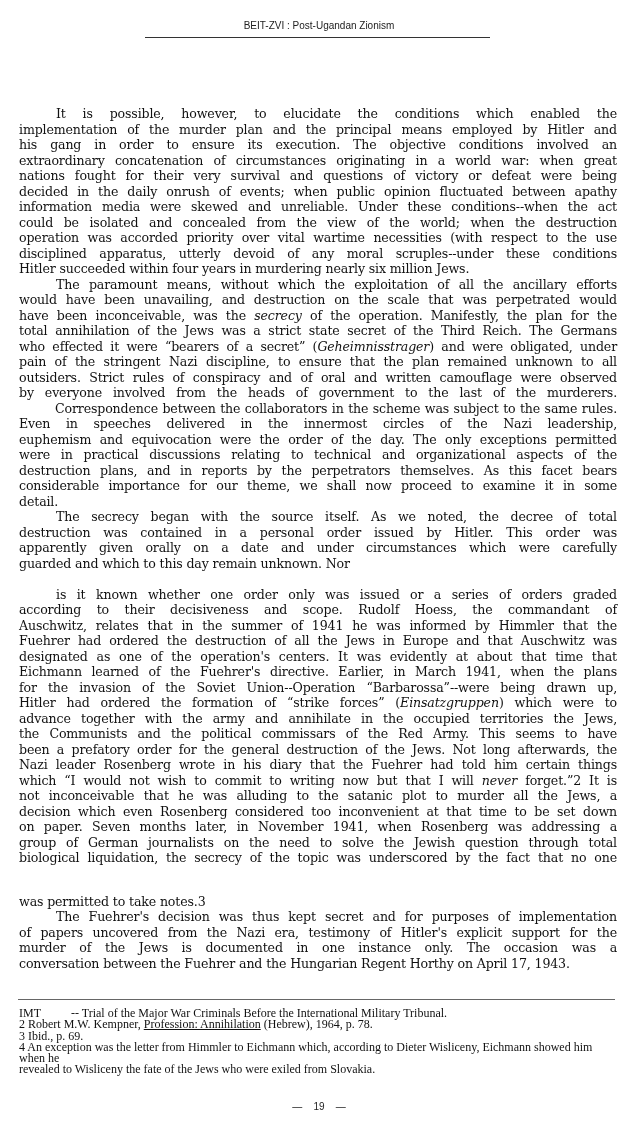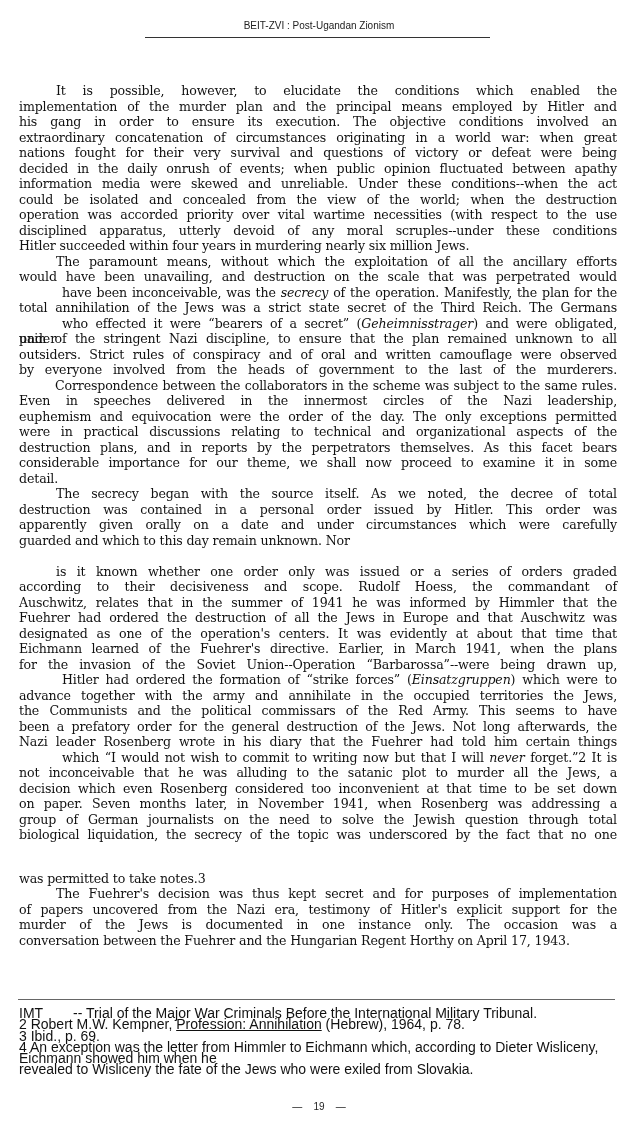--- a/index.html
+++ b/index.html
@@ -5,37 +5,37 @@
   html, body { margin:0; padding:0; background:#ffffff; }
   body { width:638px; height:1131px; position:relative; overflow:hidden; color:#111; }
   .header {
     position:absolute; top:20px; left:0; width:638px; text-align:center;
     font-family:"Liberation Sans", sans-serif; font-size:10px; color:#222;
   }
   .header-rule {
     position:absolute; top:37px; left:145px; width:345px; height:1px; background:#333;
   }
   .body-text {
-    position:absolute; top:83px; left:19px; width:598px;
+    position:absolute; top:106px; left:19px; width:598px;
     font-family:"DejaVu Serif", serif; font-size:12.6px; line-height:15.5px;
     letter-spacing:-0.15px;
   }
   .line {
     display:block; text-align:justify; text-align-last:justify; white-space:nowrap;
     height:15.5px; overflow:visible;
   }
-  .line > span.inner { display:inline; white-space:normal;margin-left:43px; }
+  .line > span.inner { display:inline; white-space:normal; }
   .line.last { text-align-last:left; }
   .indent { padding-left:37px; }
   .gap { height:15.5px; }
   em { font-style:italic; }
   .footnote-rule { position:absolute; top:999px; left:18px; width:597px; height:1px; background:#666; }
   .footnotes {
     position:absolute; top:1008px; left:19px; width:600px;
-    font-family:Liberation Sans, sans-serif; font-size:14px; line-height:11.3px; color:#111;
+    font-family:Liberation Serif, serif; font-size:12px; line-height:11.3px; color:#111;
   }
   .fn-row { display:block; }
   .fn-gap { display:inline-block; width:30px; }
   .u { text-decoration:underline; }
   .page-number {
     position:absolute; top:1101px; left:0; width:638px; text-align:center;
     font-family:"Liberation Sans", sans-serif; font-size:10px; color:#222;
   }
 </style>
 </head>

